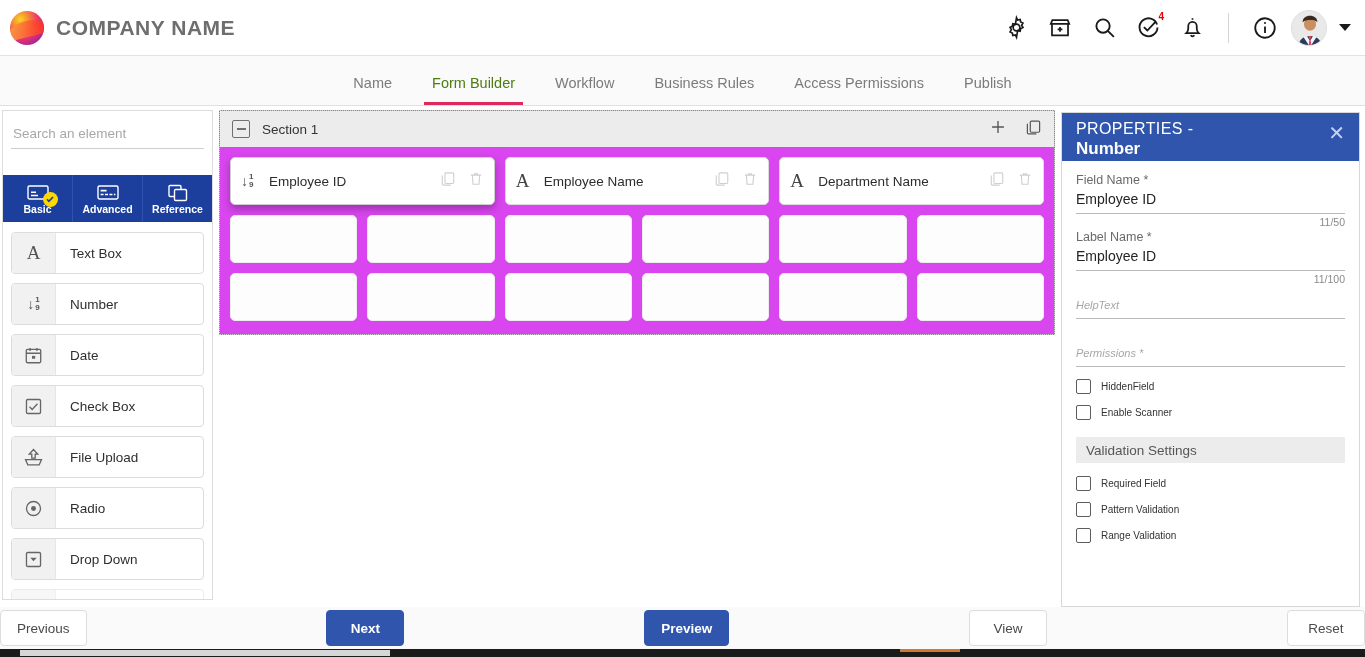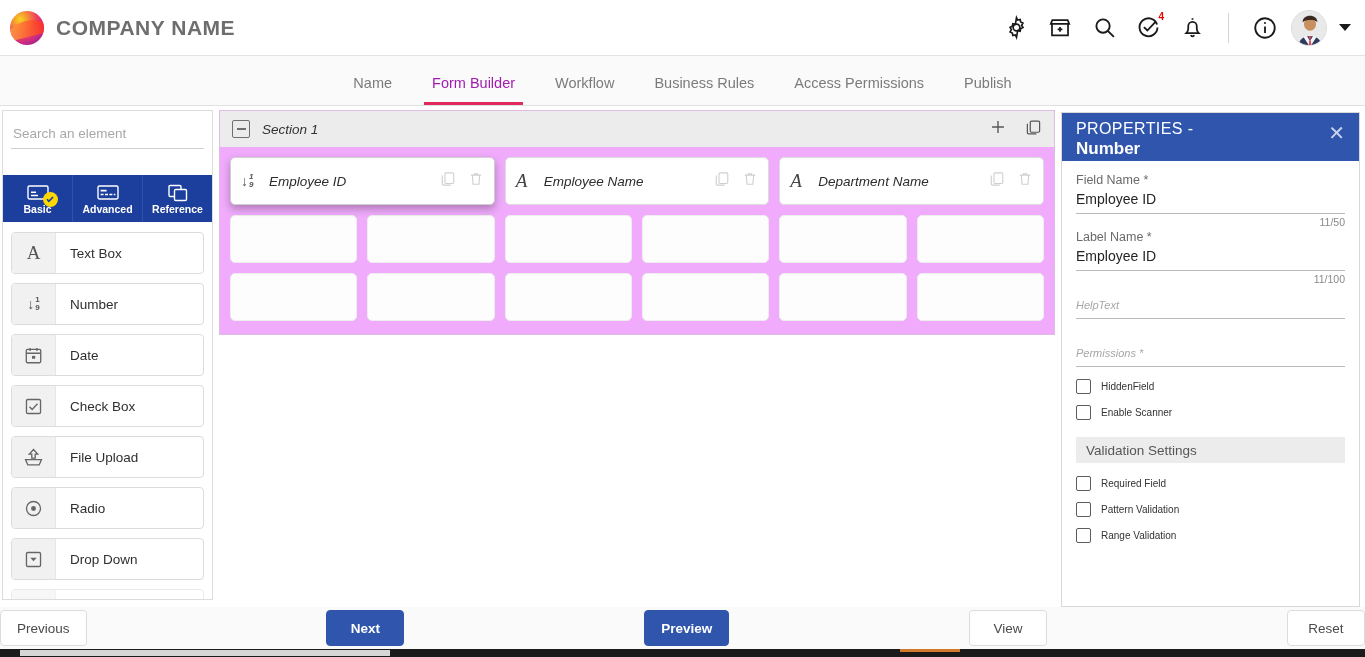--- a/index.html
+++ b/index.html
@@ -56,21 +56,21 @@
   
   .tabbar {
     position:absolute; top:56px; left:0; width:1365px; height:50px;
     background:#fafafa; border-bottom:1px solid #e0e0e0;
     display:flex; align-items:flex-end; justify-content:center; gap:0;
   }
   .tab {
     font-size:14.5px; color:#7b7b7b; padding:0 20px 14px 20px; cursor:pointer;
     position:relative; white-space:nowrap;
   }
-  .tab.active { color:#a21caf; }
+  .tab.active { color:#4d7c0f; }
   .tab.active:after{
     content:""; position:absolute; left:12px; right:12px; bottom:0; height:3px; background:#e0295c;
   }
 
   
   .sidebar {
     position:absolute; left:2px; top:110px; width:211px; height:490px;
     background:#fff; border:1px solid #dcdcdc; overflow:hidden;
   }
   .search-wrap { padding:10px 8px 16px 8px; }
@@ -103,21 +103,21 @@
     width:44px; height:100%; background:#f1f1f1; display:flex; align-items:center; justify-content:center;
     color:#666; border-right:1px solid #e6e6e6; border-radius:3px 0 0 3px;
   }
   .elem-lbl { padding-left:14px; font-size:13.5px; color:#2f2f2f; }
   .num-glyph { font-size:14px; color:#555; display:flex; align-items:center; gap:1px; line-height:1; }
   .num-frac { display:flex; flex-direction:column; font-size:8px; line-height:8px; }
 
   
   .canvas {
     position:absolute; left:219px; top:110px; width:836px; height:225px;
-    background:#f0abfc; border:1px dotted #cccccc;font-style:italic;
+    background:#d946ef; border:1px dotted #cccccc;
   }
   .section-head {
     height:36px; background:#ececec; display:flex; align-items:center; padding:0 12px;
   }
   .collapse-box {
     width:18px; height:18px; border:1.5px solid #707070; border-radius:2px;
     display:flex; align-items:center; justify-content:center; cursor:pointer;
   }
   .collapse-box:before{ content:""; width:9px; height:1.6px; background:#707070; }
   .section-title { margin-left:12px; font-size:13.5px; color:#333; }

